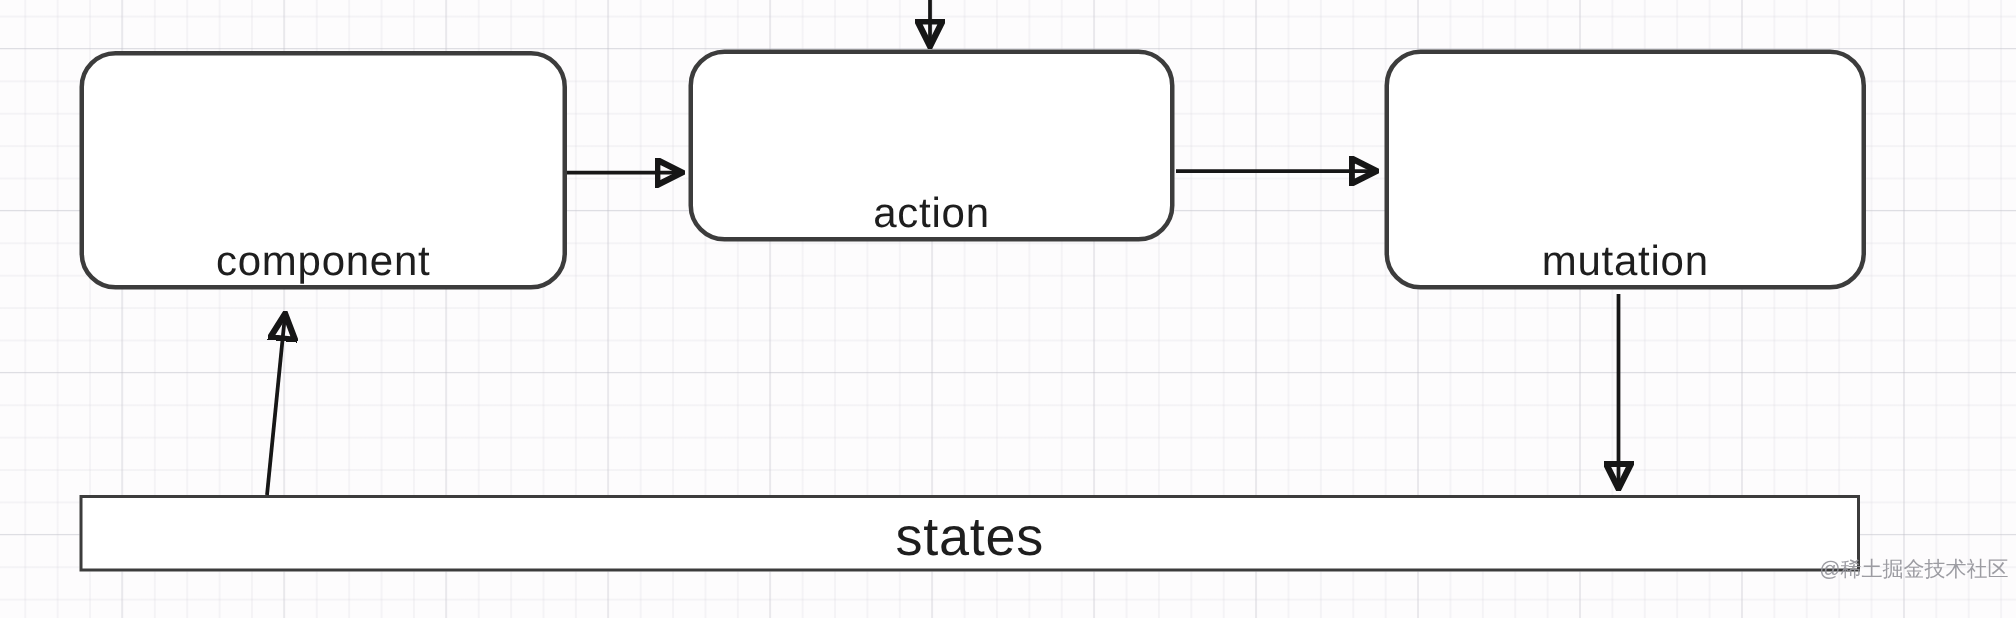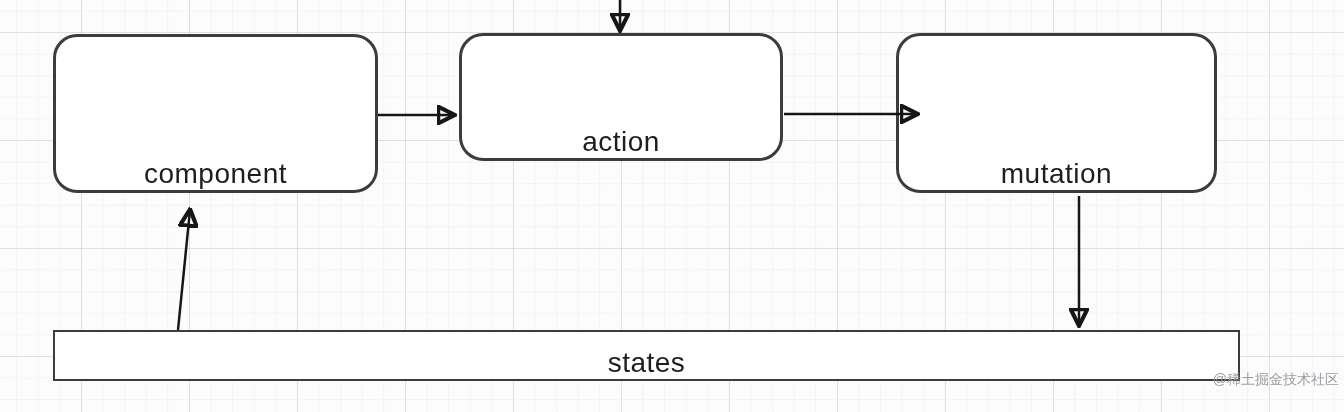--- a/index.html
+++ b/index.html
@@ -20,24 +20,24 @@
     background-position: 81px 32px, 81px 32px, 16.2px 10.4px, 16.2px 10.4px;
   }
   .node {
     position: absolute; box-sizing: border-box;
     background: #ffffff; border: 3px solid #3c3c3c; border-radius: 24px;
     display: flex; align-items: flex-end; justify-content: center;
     font-size: 28px; color: #1e1e1e; letter-spacing: 0.5px;
   }
   #node-component { left: 53px;  top: 34px;  width: 325px; height: 159px; }
   #node-action    { left: 459px; top: 33px;  width: 324px; height: 128px; }
-  #node-mutation  { left: 896px; top: 33px;  width: 321px; height: 160px; }
+  #node-mutation  { left: 923px; top: 33px;  width: 321px; height: 160px; }
   #node-states {
     left: 53px; top: 330px; width: 1187px; height: 51px;
-    border-radius: 0; border-width: 2.5px; font-size: 28px;
+    border-radius: 0; border-width: 2.5px; font-size: 36px;
   }
   #arrows {
     position: absolute; left: 0; top: 0; width: 1344px; height: 412px;
     pointer-events: none;
   }
   #arrows path { stroke: #161616; stroke-width: 2.5; fill: none; }
   #watermark {
     position: absolute; right: 5px; top: 371px;
     font-size: 14px; color: rgba(148,148,154,0.92);
     white-space: nowrap; z-index: 5;

